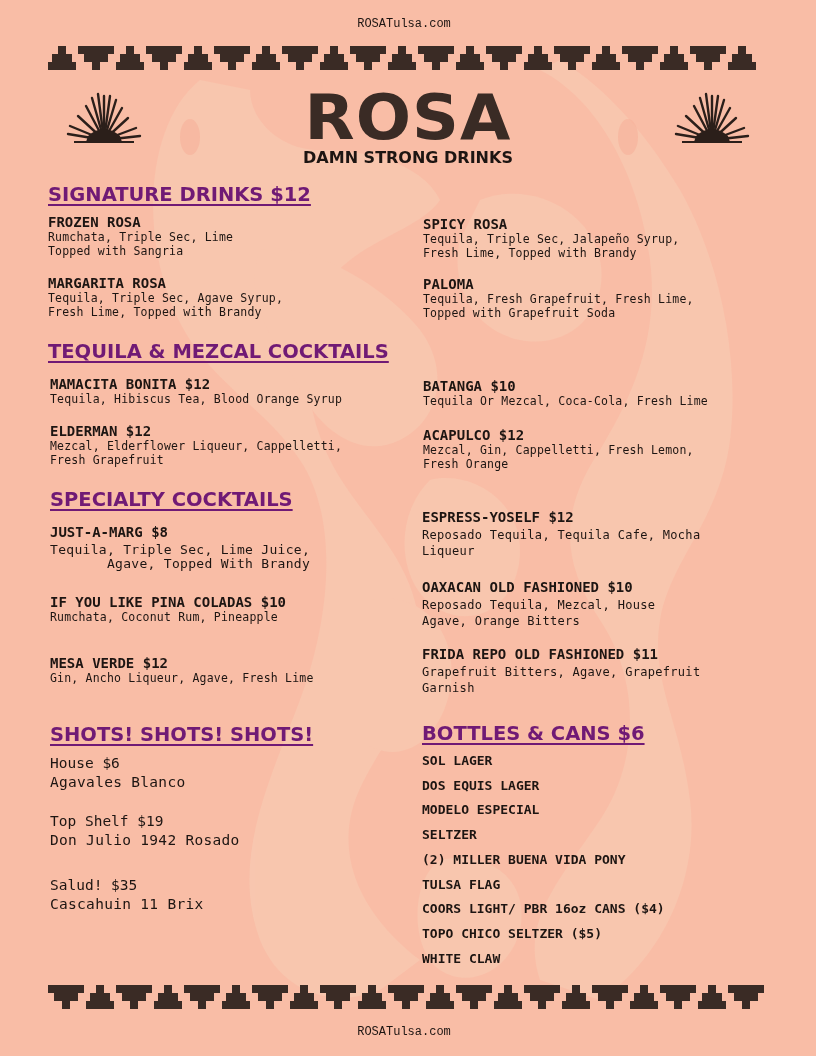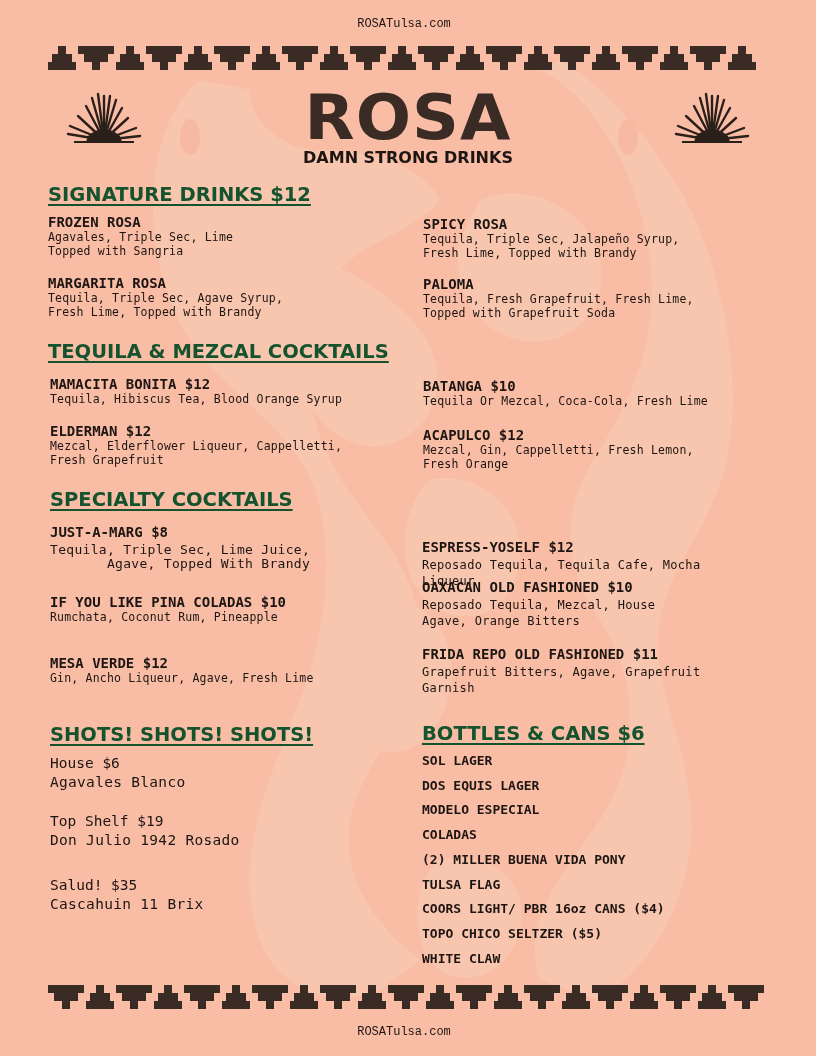--- a/index.html
+++ b/index.html
@@ -4,21 +4,21 @@
 <style>
   html,body{margin:0;padding:0;}
   body{width:816px;height:1056px;background:#F9BDA6;position:relative;overflow:hidden;color:#1d1512;font-family:"DejaVu Sans Mono","Liberation Mono",monospace;}
   .bg{position:absolute;left:0;top:0;width:816px;height:1056px;z-index:0;}
   .abs{position:absolute;z-index:1;}
   .url{left:0;width:808px;text-align:center;font-family:"Liberation Mono","DejaVu Sans Mono",monospace;font-size:12px;color:#1d1512;}
   .border{left:48px;width:720px;height:24px;}
   .logo{left:300px;top:86px;width:216px;text-align:center;font-family:"DejaVu Sans","Liberation Sans",sans-serif;font-weight:bold;font-size:62px;letter-spacing:1px;color:#3A2B25;line-height:64px;transform:scaleX(1.05);}
   .tagline{left:250px;top:148px;width:316px;text-align:center;font-family:"DejaVu Sans","Liberation Sans",sans-serif;font-weight:bold;font-size:16px;color:#1d1512;letter-spacing:0px;}
   .agave{width:80px;height:52px;}
-  .sec{font-family:"DejaVu Sans","Liberation Sans",sans-serif;font-weight:bold;font-size:19.5px;text-decoration:underline;text-decoration-thickness:2px;text-underline-offset:3px;color:#14532d;letter-spacing:0px;white-space:nowrap;}
+  .sec{font-family:"DejaVu Sans","Liberation Sans",sans-serif;font-weight:bold;font-size:19.5px;text-decoration:underline;text-decoration-thickness:2px;text-underline-offset:3px;color:#701a75;letter-spacing:0px;white-space:nowrap;}
   .item-name{font-family:"DejaVu Sans Mono","Liberation Mono",monospace;font-weight:bold;font-size:14px;line-height:16px;white-space:nowrap;}
   .item-desc{font-family:"DejaVu Sans Mono","Liberation Mono",monospace;font-size:11.5px;line-height:14px;white-space:pre-line;letter-spacing:0.2px;}
   .shot-name{font-family:"DejaVu Sans Mono","Liberation Mono",monospace;font-weight:normal;font-size:14.5px;line-height:18px;}
   .shot-desc{font-family:"DejaVu Sans Mono","Liberation Mono",monospace;font-size:14.5px;line-height:20px;letter-spacing:0.3px;}
   .beer{font-family:"DejaVu Sans Mono","Liberation Mono",monospace;font-weight:bold;font-size:13px;line-height:24.7px;white-space:nowrap;}
   .spec-desc{font-family:"DejaVu Sans Mono","Liberation Mono",monospace;font-size:13px;line-height:14px;white-space:pre-line;letter-spacing:0.3px;text-align:right;}
   .spec-desc2{font-family:"DejaVu Sans Mono","Liberation Mono",monospace;font-size:12px;line-height:16px;white-space:pre-line;letter-spacing:0.3px;}
 </style>
 </head>
 <body>
@@ -118,21 +118,21 @@
   <path d="M10 50 L70 50" stroke="#2B1F1A" stroke-width="2"></path>
 </svg>
 
 <div class="abs logo">ROSA</div>
 <div class="abs tagline">DAMN STRONG DRINKS</div>
 
 <div class="abs sec" style="left:48px;top:183px;">SIGNATURE DRINKS  $12</div>
 
 <div class="abs" style="left:48px;top:214px;">
   <div class="item-name">FROZEN ROSA</div>
-  <div class="item-desc">Agavales, Triple Sec, Lime
+  <div class="item-desc">Rumchata, Triple Sec, Lime
 Topped with Sangria</div>
 </div>
 <div class="abs" style="left:48px;top:275px;">
   <div class="item-name">MARGARITA ROSA</div>
   <div class="item-desc">Tequila, Triple Sec, Agave Syrup,
 Fresh Lime, Topped with Brandy</div>
 </div>
 <div class="abs" style="left:423px;top:216px;">
   <div class="item-name">SPICY ROSA</div>
   <div class="item-desc">Tequila, Triple Sec, Jalapeño Syrup,
@@ -174,21 +174,21 @@
 </div>
 <div class="abs" style="left:50px;top:594px;">
   <div class="item-name">IF YOU LIKE PINA COLADAS $10</div>
   <div class="item-desc">Rumchata, Coconut Rum, Pineapple</div>
 </div>
 <div class="abs" style="left:50px;top:655px;">
   <div class="item-name">MESA VERDE $12</div>
   <div class="item-desc">Gin, Ancho Liqueur, Agave, Fresh Lime</div>
 </div>
 <div class="abs" style="left:422px;top:509px;">
-  <div class="item-name" style="margin-bottom:2px;margin-top:30px;">ESPRESS-YOSELF $12</div>
+  <div class="item-name" style="margin-bottom:2px;">ESPRESS-YOSELF $12</div>
   <div class="spec-desc2">Reposado Tequila, Tequila Cafe, Mocha
 Liqueur</div>
 </div>
 <div class="abs" style="left:422px;top:579px;">
   <div class="item-name" style="margin-bottom:2px;">OAXACAN OLD FASHIONED $10</div>
   <div class="spec-desc2">Reposado Tequila, Mezcal, House
 Agave, Orange Bitters</div>
 </div>
 <div class="abs" style="left:422px;top:646px;">
   <div class="item-name" style="margin-bottom:2px;">FRIDA REPO OLD FASHIONED $11</div>
@@ -210,21 +210,21 @@
   <div class="shot-name">Salud! $35</div>
   <div class="shot-desc">Cascahuin 11 Brix</div>
 </div>
 
 <div class="abs sec" style="left:422px;top:722px;">BOTTLES &amp; CANS $6</div>
 
 <div class="abs" style="left:422px;top:749px;">
   <div class="beer">SOL LAGER</div>
   <div class="beer">DOS EQUIS LAGER</div>
   <div class="beer">MODELO ESPECIAL</div>
-  <div class="beer">COLADAS</div>
+  <div class="beer">SELTZER</div>
   <div class="beer">(2) MILLER BUENA VIDA PONY</div>
   <div class="beer">TULSA FLAG</div>
   <div class="beer">COORS LIGHT/ PBR 16oz CANS ($4)</div>
   <div class="beer">TOPO CHICO SELTZER ($5)</div>
   <div class="beer">WHITE CLAW</div>
 </div>
 
 <svg class="abs border" style="top:985px;" viewBox="0 0 720 24" xmlns="http://www.w3.org/2000/svg">
   <g fill="#3A2B25">
     <use href="#tee" x="0"></use>

